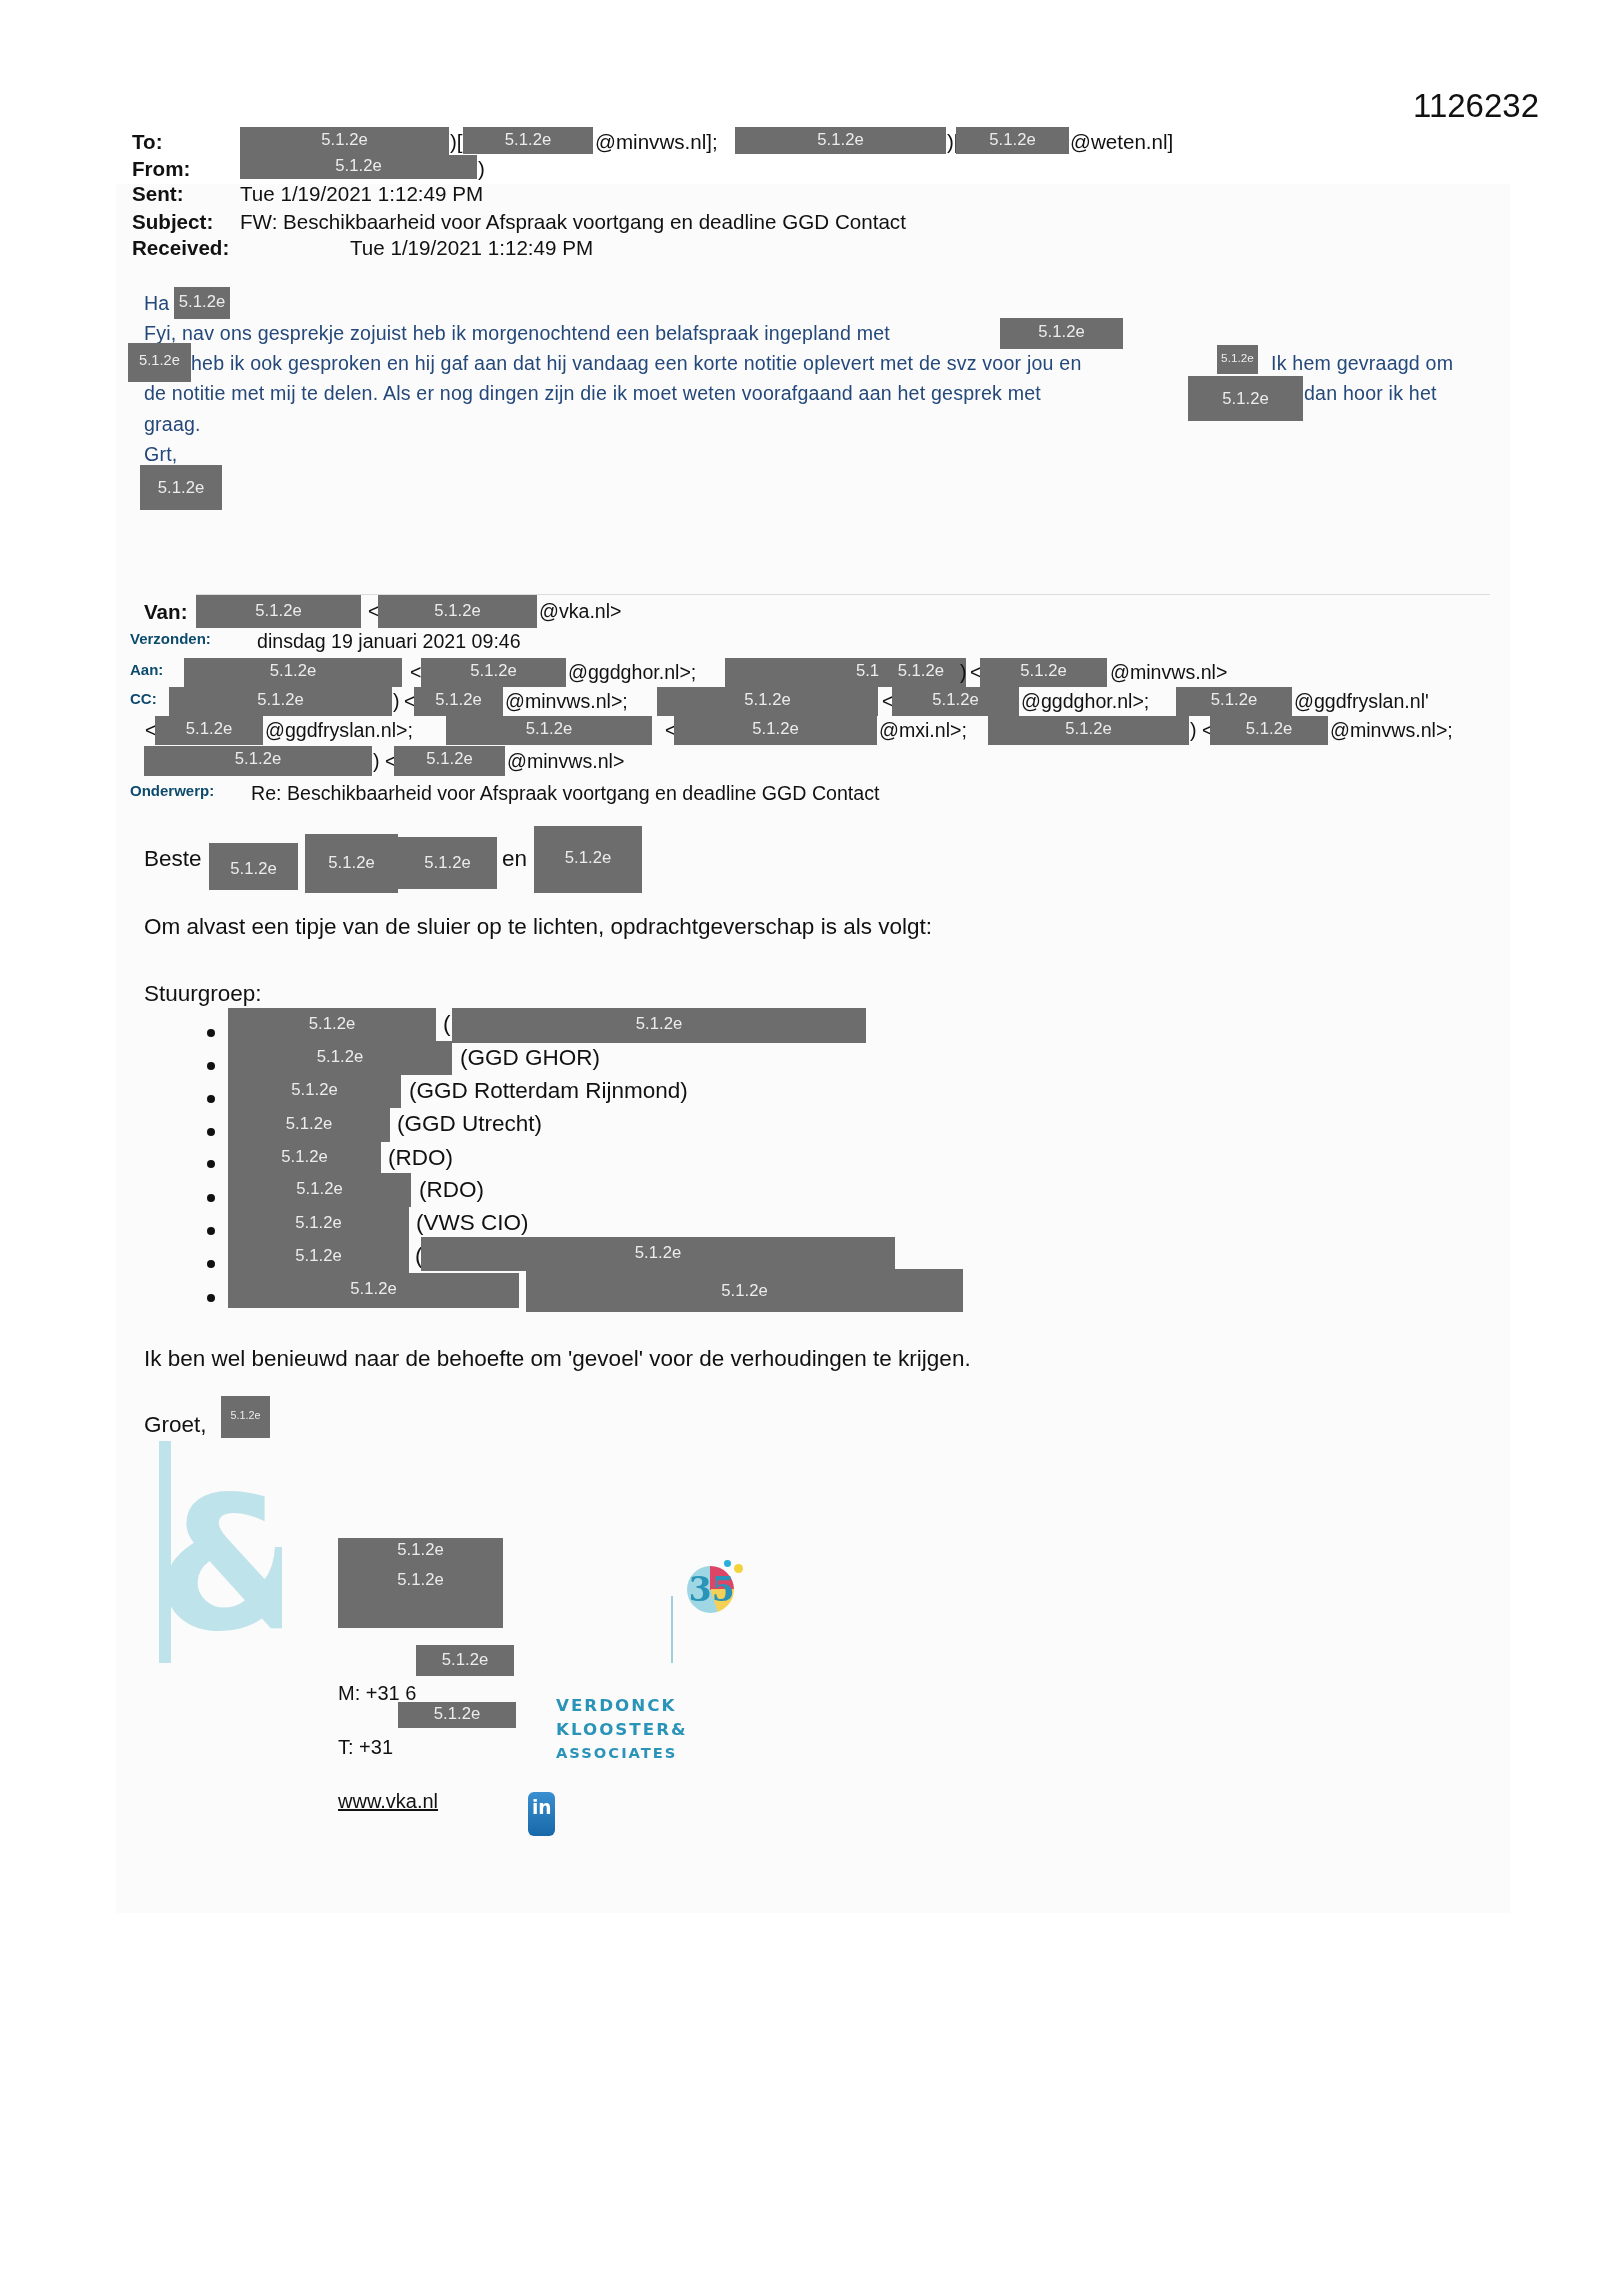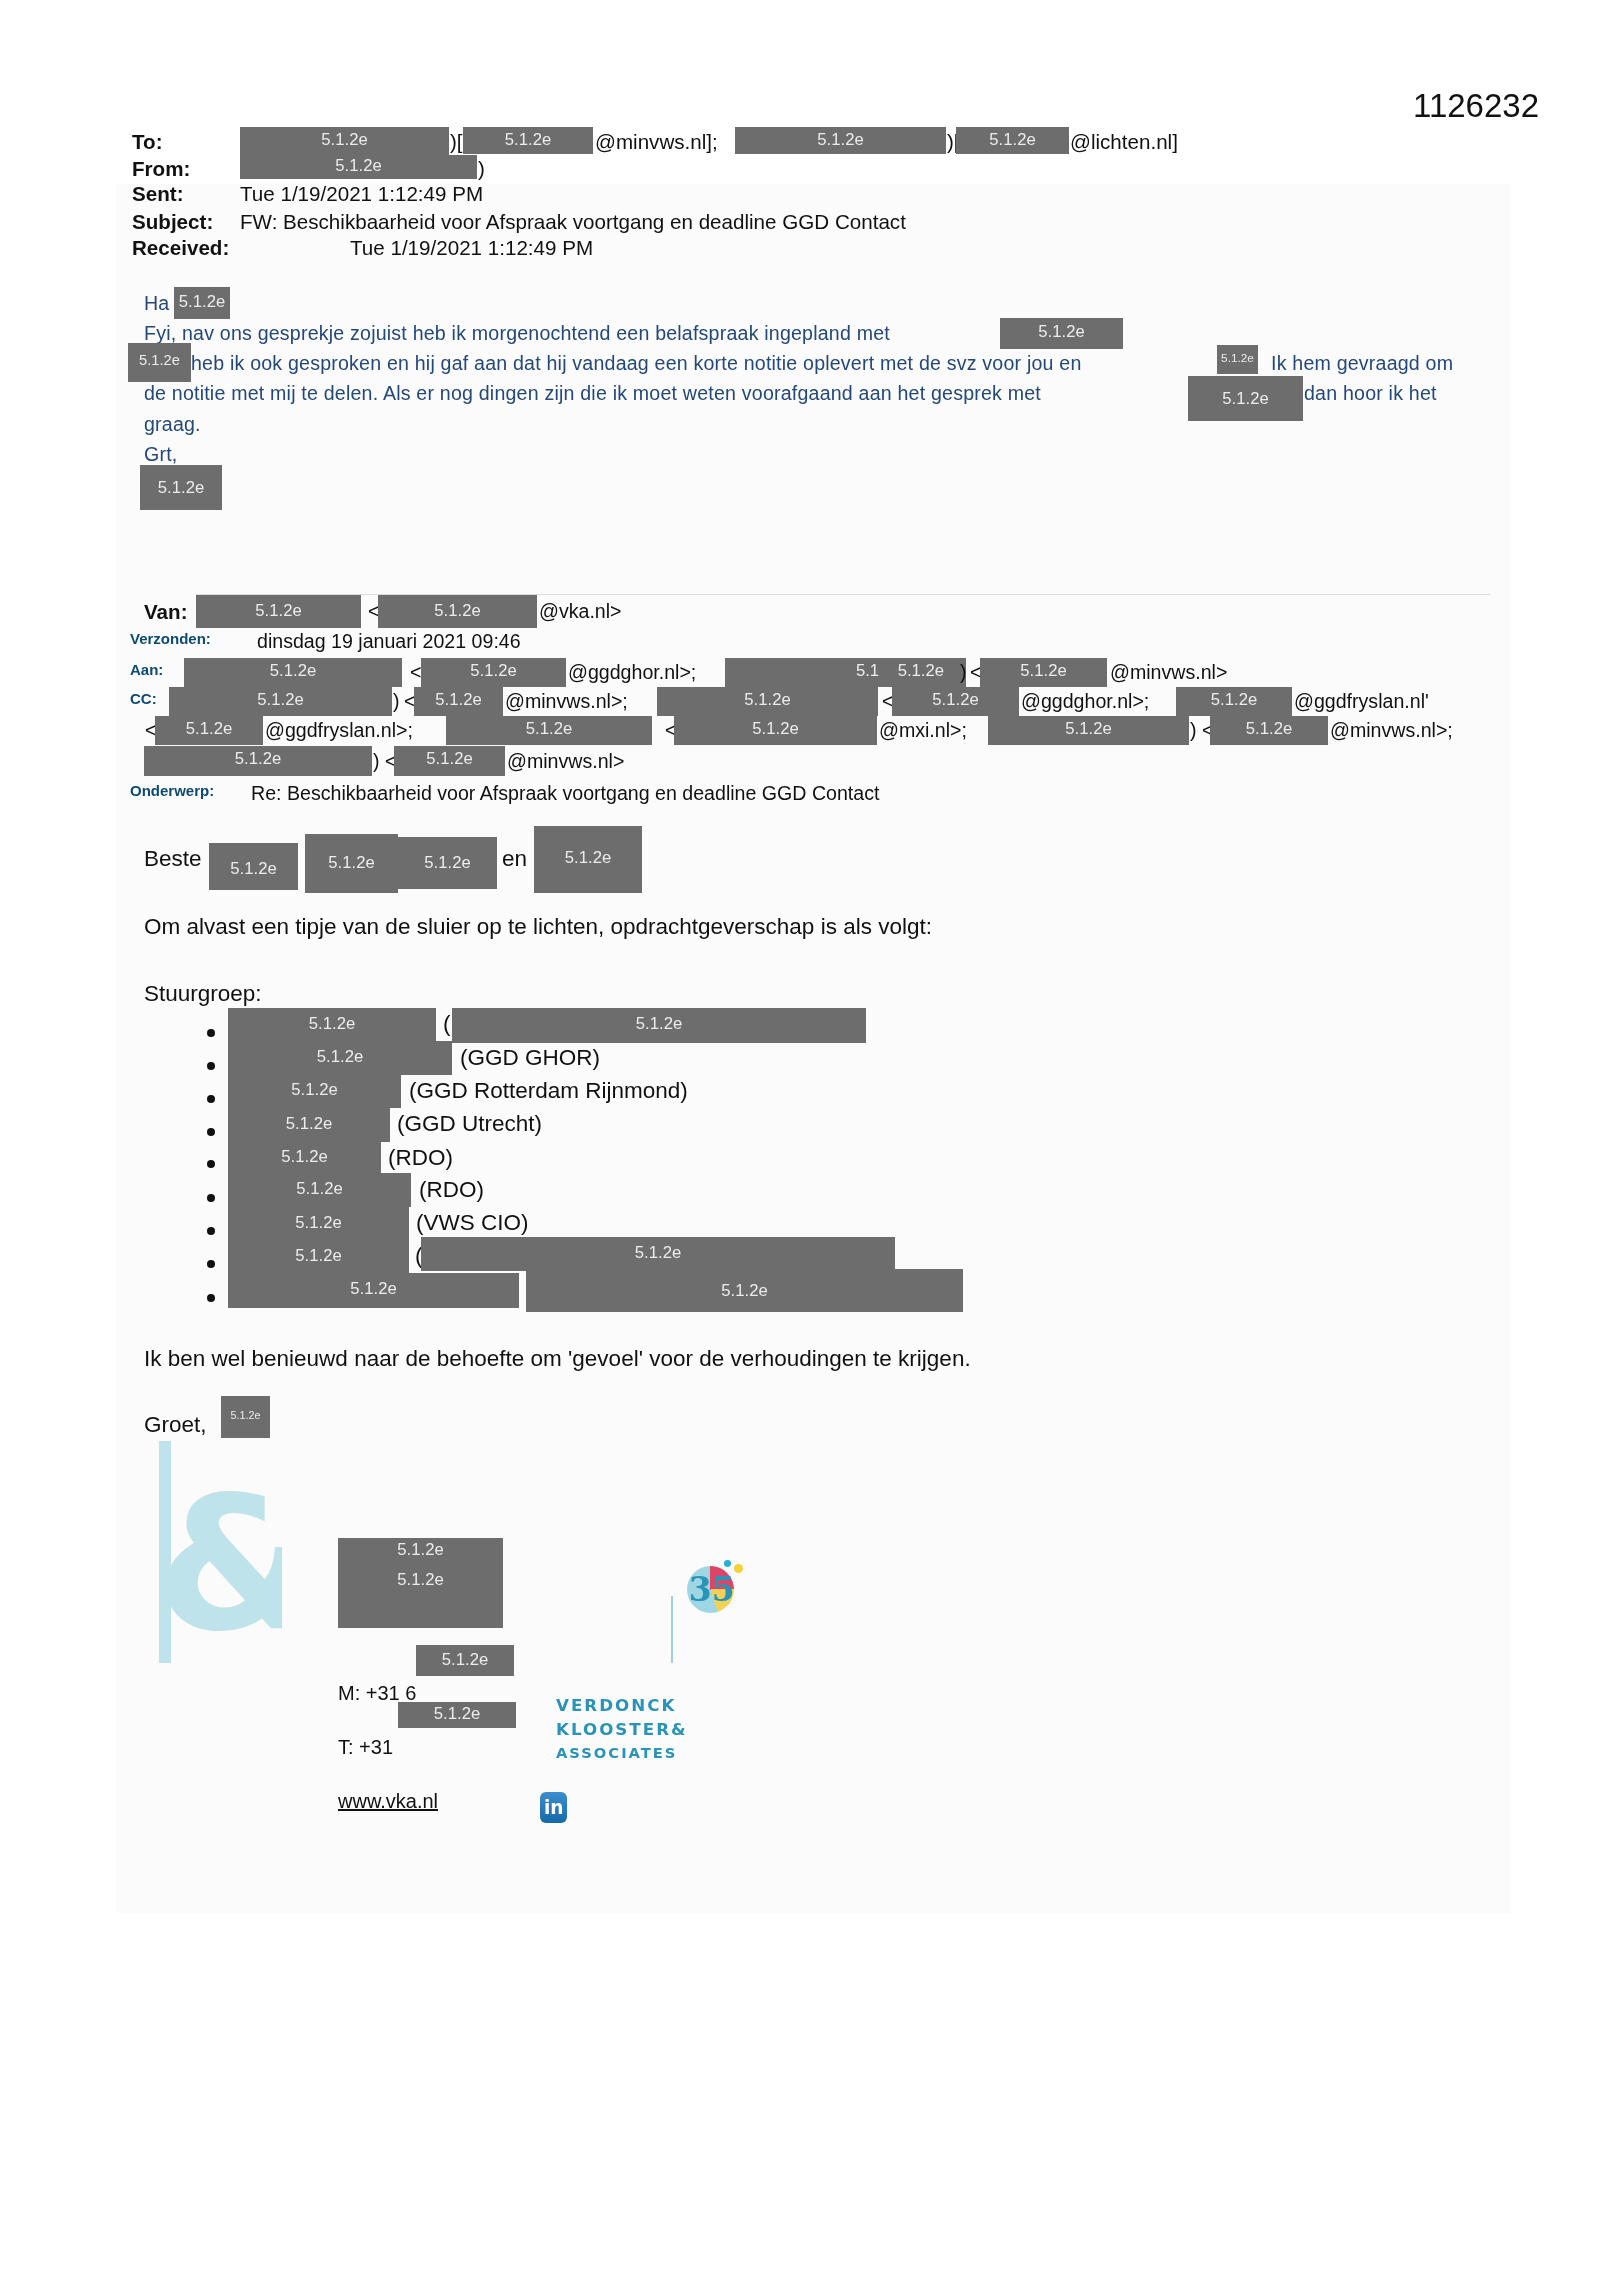--- a/index.html
+++ b/index.html
@@ -12,38 +12,38 @@
   .r { position:absolute; background:#6d6d6d; color:#ececec; font-family:"Liberation Sans", sans-serif; font-size:16.7px; text-align:center; overflow:hidden; white-space:nowrap; }
   .blue { font-family:"Liberation Sans", sans-serif; font-size:19.6px; color:#24487a; letter-spacing:0.2px; }
   .cal { font-family:"Liberation Sans", sans-serif; font-size:19.6px; color:#111; }
   .calb { font-family:"Liberation Sans", sans-serif; font-size:15px; font-weight:bold; color:#0c4a6e; }
   .body2 { font-family:"Liberation Sans", sans-serif; font-size:22.5px; color:#111; }
   .sep { position:absolute; left:196px; top:594px; width:1294px; height:1px; background:#dcdcdc; }
   .bullet { position:absolute; width:7.8px; height:7.8px; border-radius:50%; background:#111; }
   .sig { font-family:"Liberation Sans", sans-serif; font-size:20px; color:#111;margin-top:20px; }
   .link { text-decoration:underline; }
   .logo-text { font-family:"DejaVu Sans", sans-serif; font-weight:bold; font-size:16.7px; color:#2a93b8; letter-spacing:2px; line-height:23.5px; }
-  .li-icon { position:absolute; left:540px; top:1792px; width:27.4px; height:31px; border-radius:5.9px; background:linear-gradient(#3a8fd0,#1768a8); color:#fff; font-family:"DejaVu Sans", sans-serif; font-weight:bold; font-size:18.6px; text-align:center; line-height:31px; }
+  .li-icon { position:absolute; left:528px; top:1792px; width:27.4px; height:44px; border-radius:5.9px; background:linear-gradient(#3a8fd0,#1768a8); color:#fff; font-family:"DejaVu Sans", sans-serif; font-weight:bold; font-size:18.6px; text-align:center; line-height:31px; }
 </style>
 </head>
 <body>
 
 <div class="shade"></div>
 
 <div class="abs docid" style="left:1413px; top:87px;">1126232</div>
 
 <div class="abs hlabel" style="left:132px; top:130px;">To:</div>
 <div class="r" style="left:240px; top:127px; width:209px; height:29px; line-height:25.5px;">5.1.2e</div>
 <div class="abs hval" style="left:450px; top:130px;">)[</div>
 <div class="r" style="left:463px; top:127px; width:130px; height:27.4px; line-height:25.5px;">5.1.2e</div>
 <div class="abs hval" style="left:595px; top:130px;">@minvws.nl];</div>
 <div class="r" style="left:735px; top:127px; width:211px; height:27.4px; line-height:25.5px;">5.1.2e</div>
 <div class="abs hval" style="left:947px; top:130px;">)[</div>
 <div class="r" style="left:956px; top:127px; width:113px; height:27.4px; line-height:25.5px;">5.1.2e</div>
-<div class="abs hval" style="left:1070px; top:130px;">@lichten.nl]</div>
+<div class="abs hval" style="left:1070px; top:130px;">@weten.nl]</div>
 
 <div class="abs hlabel" style="left:132px; top:157px;">From:</div>
 <div class="r" style="left:240px; top:155px; width:237px; height:23.5px; line-height:21.6px;">5.1.2e</div>
 <div class="abs hval" style="left:478px; top:157px;">)</div>
 
 <div class="abs hlabel" style="left:132px; top:182px;">Sent:</div>
 <div class="abs hval" style="left:240px; top:182px;">Tue 1/19/2021 1:12:49 PM</div>
 
 <div class="abs hlabel" style="left:132px; top:210px;">Subject:</div>
 <div class="abs hval" style="left:240px; top:210px;">FW: Beschikbaarheid voor Afspraak voortgang en deadline GGD Contact</div>

